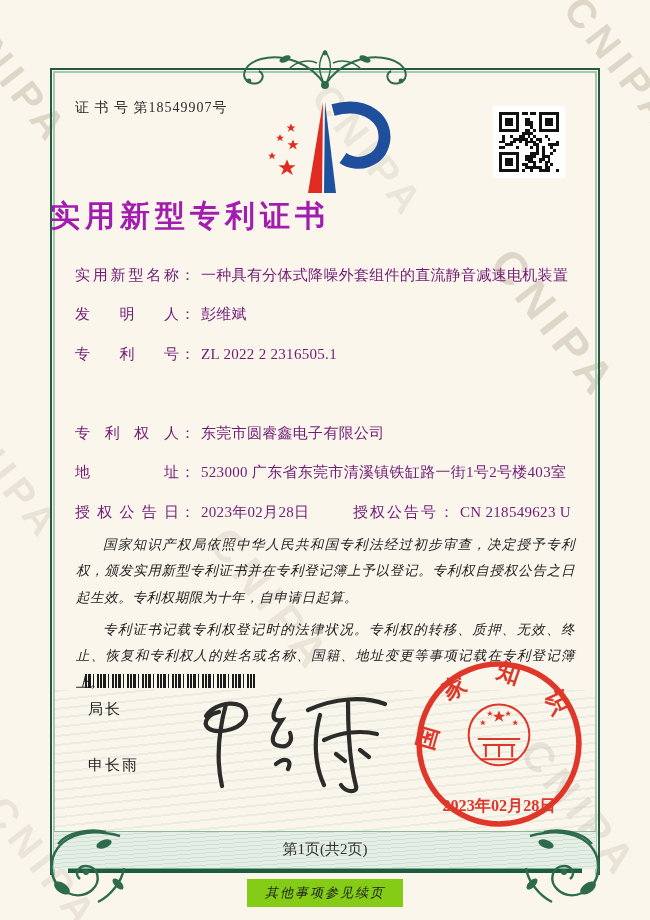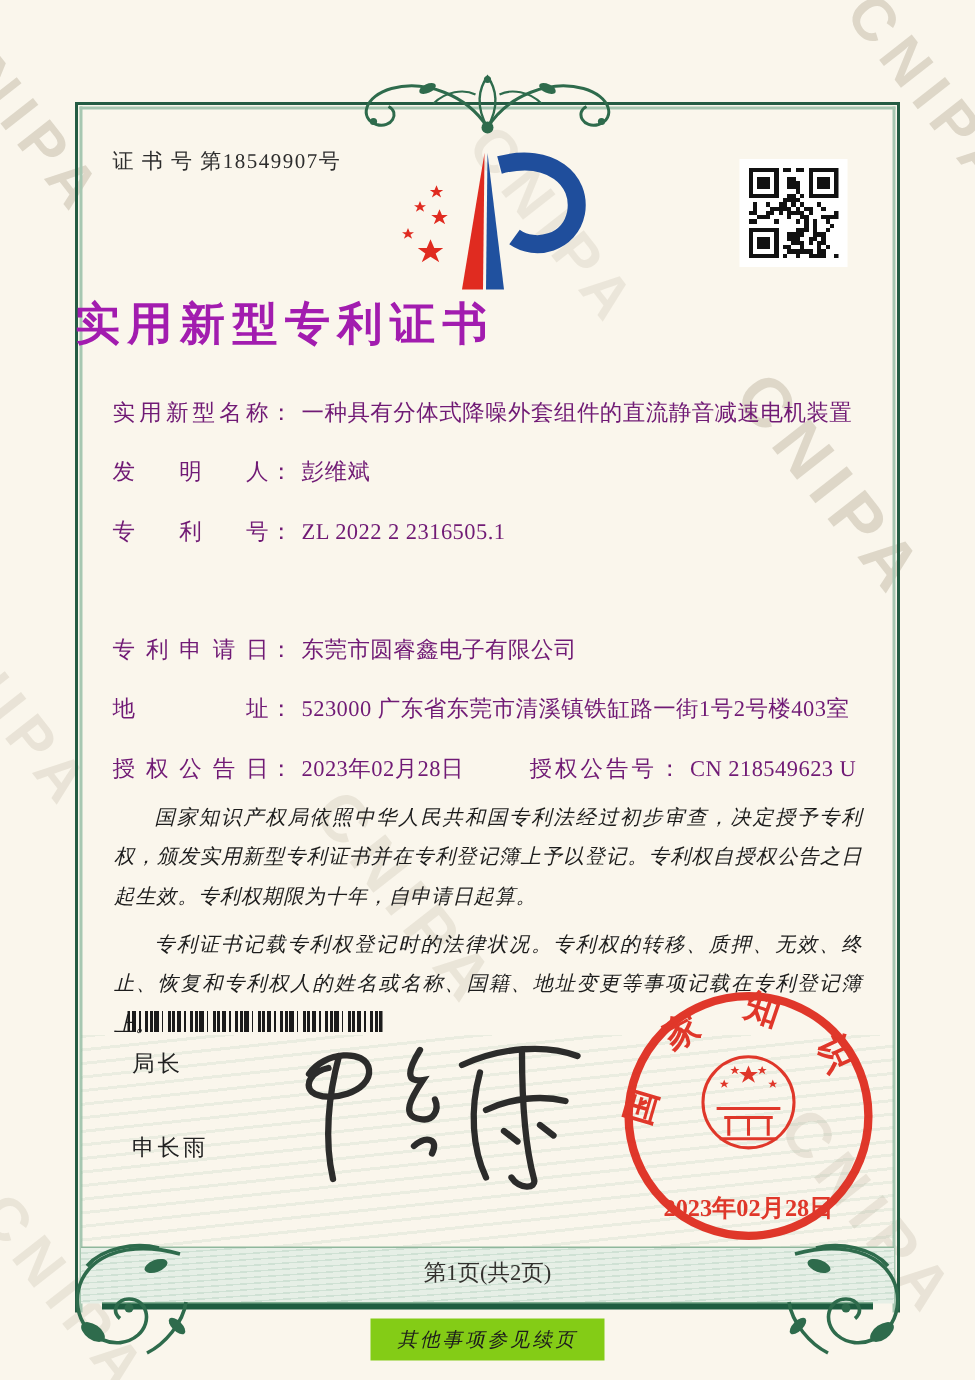--- a/index.html
+++ b/index.html
@@ -271,21 +271,21 @@
   <div class="field-row" style="top:266px;">
     <span class="flabel">实用新型名称</span><span class="fcolon">：</span><span class="fvalue">一种具有分体式降噪外套组件的直流静音减速电机装置</span>
   </div>
   <div class="field-row" style="top:305px;">
     <span class="flabel">发明人</span><span class="fcolon">：</span><span class="fvalue">彭维斌</span>
   </div>
   <div class="field-row" style="top:345px;">
     <span class="flabel">专利号</span><span class="fcolon">：</span><span class="fvalue">ZL 2022 2 2316505.1</span>
   </div>
   <div class="field-row" style="top:424px;">
-    <span class="flabel">专利申请日</span><span class="fcolon">：</span><span class="fvalue">东莞市圆睿鑫电子有限公司</span>
+    <span class="flabel">专利权人</span><span class="fcolon">：</span><span class="fvalue">东莞市圆睿鑫电子有限公司</span>
   </div>
   <div class="field-row" style="top:463px;">
     <span class="flabel">地址</span><span class="fcolon">：</span><span class="fvalue">523000 广东省东莞市清溪镇铁缸路一街1号2号楼403室</span>
   </div>
   <div class="field-row" style="top:503px;">
     <span class="flabel">授权公告日</span><span class="fcolon">：</span><span class="fvalue gval1">2023年02月28日</span><span class="glabel2">授权公告号</span><span class="fcolon">：</span><span class="fvalue">CN 218549623 U</span>
   </div>
 
   <div class="paras">
     <p class="para">国家知识产权局依照中华人民共和国专利法经过初步审查，决定授予专利权，颁发实用新型专利证书并在专利登记簿上予以登记。专利权自授权公告之日起生效。专利权期限为十年，自申请日起算。</p>

